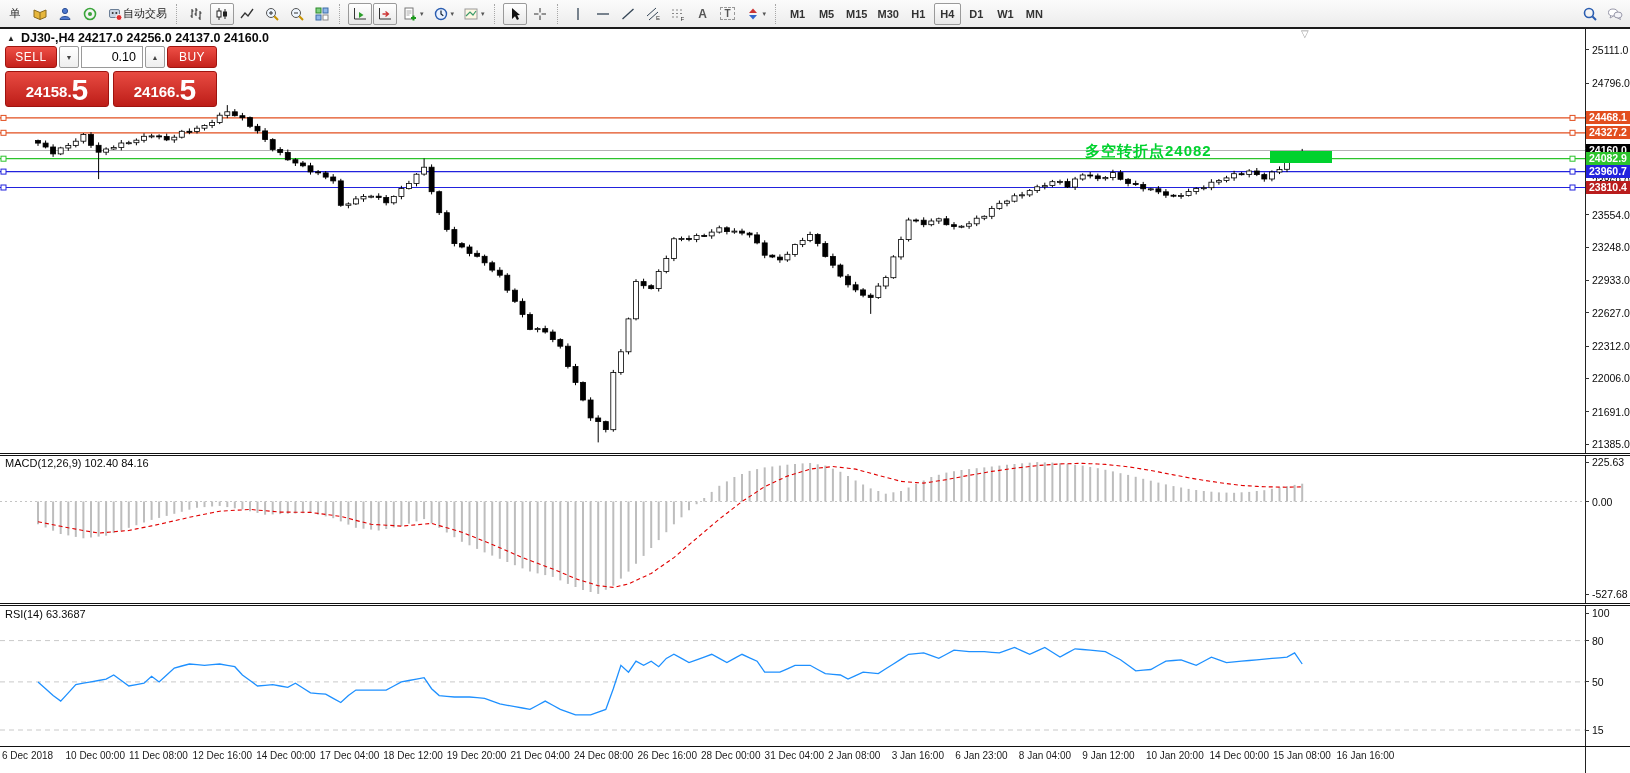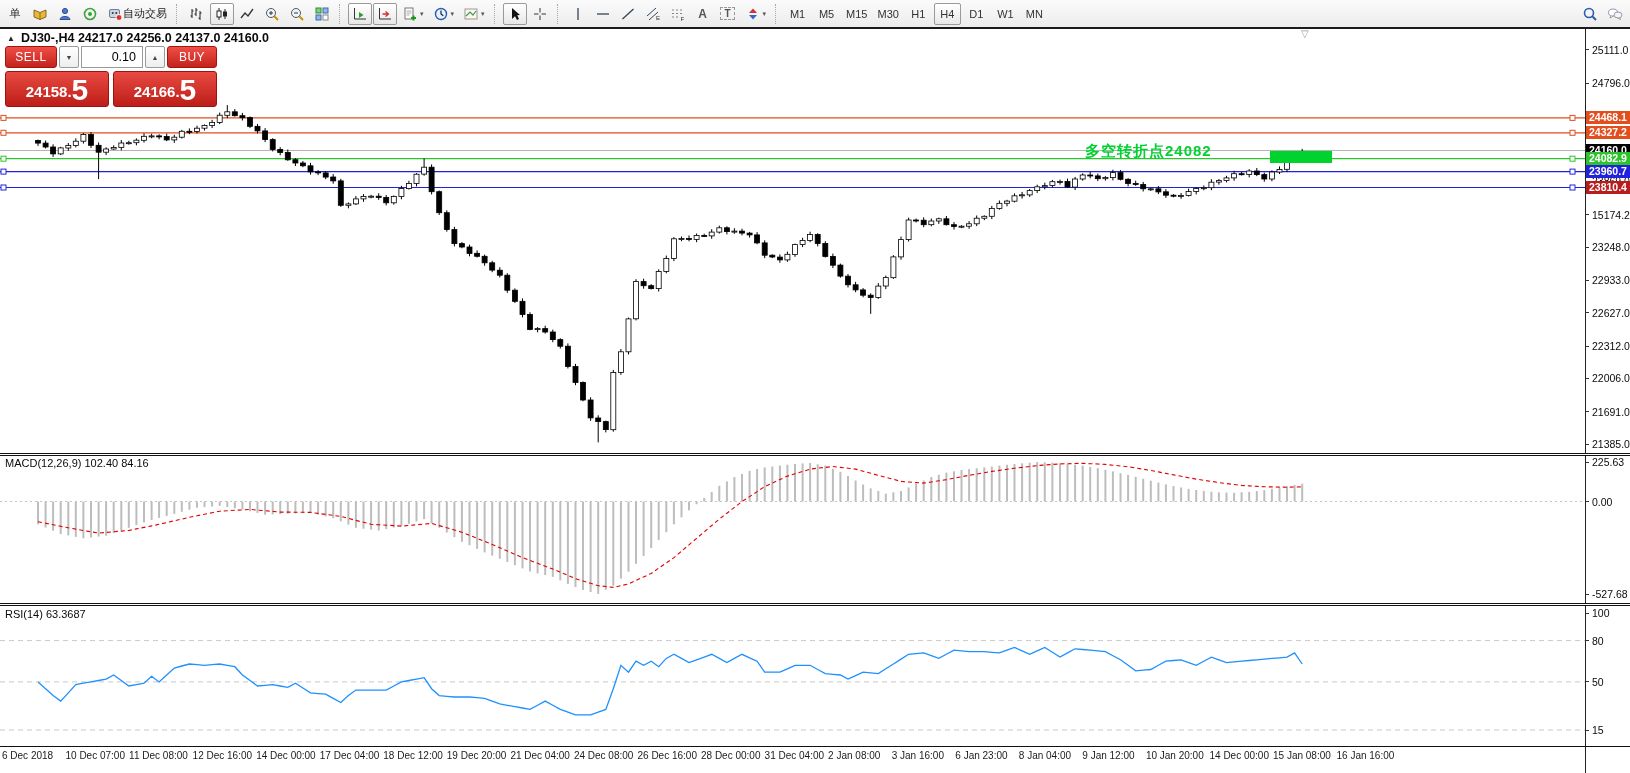--- a/index.html
+++ b/index.html
@@ -4,21 +4,21 @@
 <style>
 html,body{margin:0;padding:0;background:#fff;}
 .screen{position:relative;width:1630px;height:773px;background:#fff;overflow:hidden;font-family:"Liberation Sans",sans-serif;}
 
 .toolbar{position:absolute;top:0;left:0;width:1630px;height:27px;background:linear-gradient(#fbfbfb,#ececec);display:flex;align-items:center;padding:0 3px;box-sizing:border-box;gap:1px;z-index:10;}
 .tb{height:22px;min-width:24px;display:flex;align-items:center;justify-content:center;background:transparent;border:1px solid transparent;border-radius:2px;padding:0 3px;font-family:"Liberation Sans",sans-serif;font-size:11px;color:#222;cursor:default;}
 .tb.active{background:linear-gradient(#ffffff,#e8e8e8);border-color:#9a9a9a;}
 .tb svg{width:16px;height:16px;display:block;}
 .caret{font-size:7px;color:#555;margin-left:2px;}
 .sep{width:3px;height:20px;border-left:1px dotted #a8a8a8;margin:0 4px;}
-.tf{font-weight:normal;font-size:11px;color:#333;min-width:27px;}
+.tf{font-weight:bold;font-size:11px;color:#333;min-width:27px;}
 .spacer{flex:1;}
 .cn{font-size:11px;color:#222;}
 
 .win-border{position:absolute;top:27px;left:0;width:1630px;height:2px;background:#1a1a1a;z-index:8;}
 svg.pane{position:absolute;left:0;z-index:1;}
 .sep-h{position:absolute;left:0;width:1630px;height:3px;background:#fff;border-top:1px solid #111;border-bottom:1px solid #111;box-sizing:border-box;z-index:4;}
 .time-border{position:absolute;left:0;top:746px;width:1630px;height:1px;background:#111;z-index:4;}
 .axis-vline{position:absolute;left:1585px;top:27px;width:1px;height:746px;background:#222;z-index:3;}
 .title-row{position:absolute;left:7px;top:31px;display:flex;align-items:center;gap:6px;font-size:12.5px;font-weight:bold;color:#0a0a0a;z-index:6;}
 .collapse{font-size:8px;color:#222;}
@@ -878,21 +878,21 @@
       <div class="ptick" style="top:43.9px">25111.0</div>
       <div class="tickmark" style="top:82.8px"></div>
       <div class="ptick" style="top:77.3px">24796.0</div>
       <div class="tickmark" style="top:115.1px"></div>
       <div class="ptick" style="top:109.6px">24490.0</div>
       <div class="tickmark" style="top:148.4px"></div>
       <div class="ptick" style="top:142.9px">24175.0</div>
       <div class="tickmark" style="top:180.8px"></div>
       <div class="ptick" style="top:175.3px">23869.0</div>
       <div class="tickmark" style="top:214.1px"></div>
-      <div class="ptick" style="top:208.6px">15174.2</div>
+      <div class="ptick" style="top:208.6px">23554.0</div>
       <div class="tickmark" style="top:246.5px"></div>
       <div class="ptick" style="top:241.0px">23248.0</div>
       <div class="tickmark" style="top:279.8px"></div>
       <div class="ptick" style="top:274.3px">22933.0</div>
       <div class="tickmark" style="top:312.2px"></div>
       <div class="ptick" style="top:306.7px">22627.0</div>
       <div class="tickmark" style="top:345.5px"></div>
       <div class="ptick" style="top:340.0px">22312.0</div>
       <div class="tickmark" style="top:377.8px"></div>
       <div class="ptick" style="top:372.3px">22006.0</div>
@@ -916,21 +916,21 @@
       <div class="ptick" style="top:724.0px">15</div>
       <div class="plabel" style="top:111.4px;background:#e24e1e">24468.1</div>
       <div class="plabel" style="top:126.3px;background:#e24e1e">24327.2</div>
       <div class="plabel" style="top:144.0px;background:#000000">24160.0</div>
       <div class="plabel" style="top:152.2px;background:#2cc42c">24082.9</div>
       <div class="plabel" style="top:165.1px;background:#2222dd">23960.7</div>
       <div class="plabel" style="top:181.0px;background:#b91c1c">23810.4</div>
     </div>
   <div id="time-labels">
       <div class="date-label" style="left:2.0px">6 Dec 2018</div>
-      <div class="date-label" style="left:65.5px">10 Dec 07:00</div>
+      <div class="date-label" style="left:65.5px">10 Dec 00:00</div>
       <div class="date-label" style="left:129.1px">11 Dec 08:00</div>
       <div class="date-label" style="left:192.6px">12 Dec 16:00</div>
       <div class="date-label" style="left:256.2px">14 Dec 00:00</div>
       <div class="date-label" style="left:319.8px">17 Dec 04:00</div>
       <div class="date-label" style="left:383.3px">18 Dec 12:00</div>
       <div class="date-label" style="left:446.8px">19 Dec 20:00</div>
       <div class="date-label" style="left:510.4px">21 Dec 04:00</div>
       <div class="date-label" style="left:573.9px">24 Dec 08:00</div>
       <div class="date-label" style="left:637.5px">26 Dec 16:00</div>
       <div class="date-label" style="left:701.0px">28 Dec 00:00</div>

